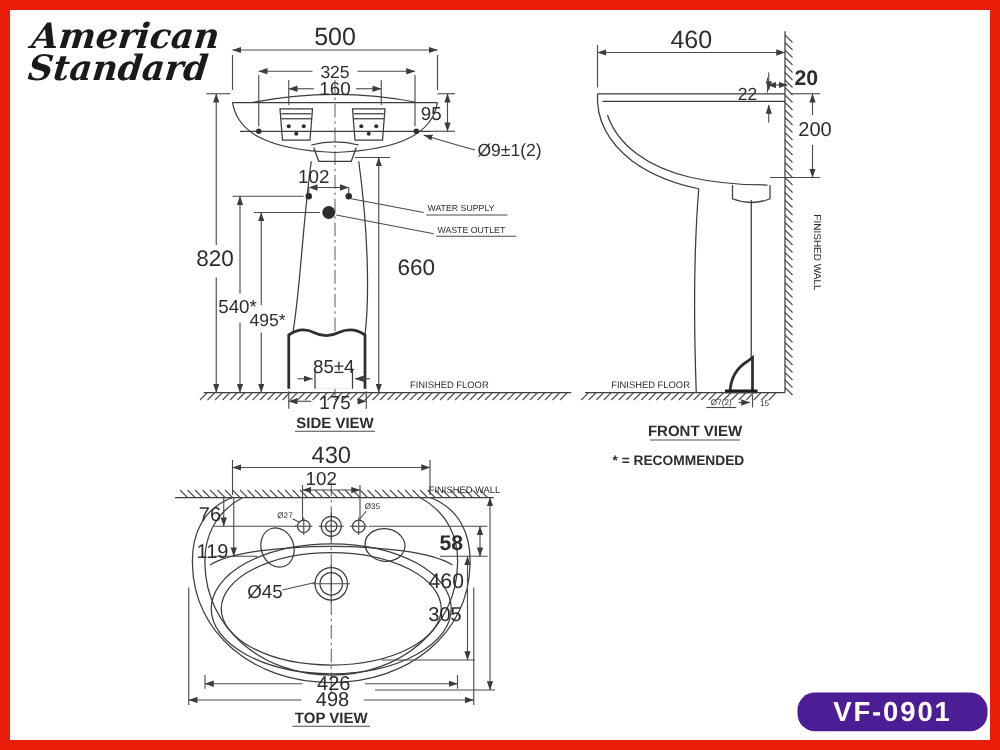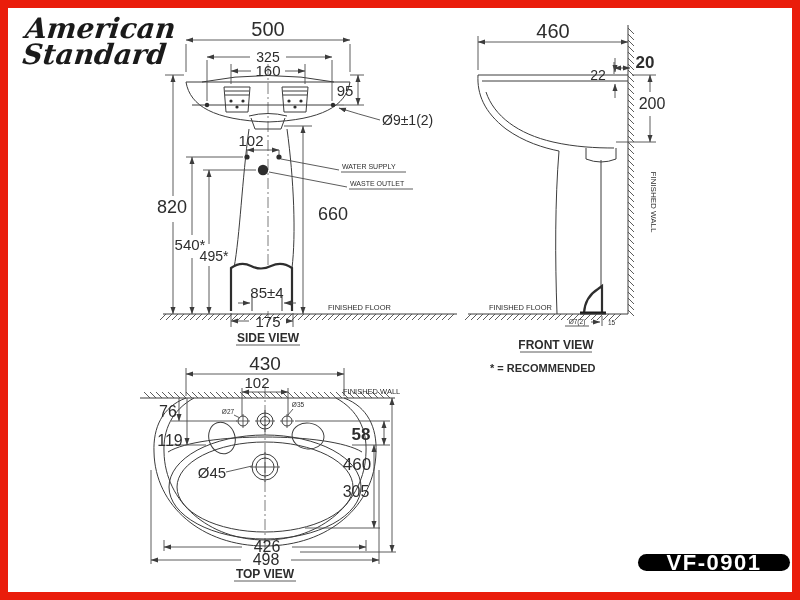--- a/index.html
+++ b/index.html
@@ -2,21 +2,21 @@
 <html><head>
 <meta charset="utf-8">
 <style>
   html,body{margin:0;padding:0;background:#fff;}
   .frame{position:relative;width:800px;height:600px;background:#ffffff;overflow:hidden;
          font-family:"Liberation Sans",sans-serif;}
   .red-border{position:absolute;inset:0;border:8px solid #ea1d0b;pointer-events:none;z-index:5;}
   .logo{position:absolute;left:24px;top:16px;color:#1a1a1a;z-index:2;
         font-family:"DejaVu Serif",serif;font-style:italic;font-weight:bold;
         font-size:28px;line-height:0.92;transform:skewX(-6deg);}
-  .badge{position:absolute;left:638px;top:554px;width:152px;height:17px;background:#000000;
+  .badge{position:absolute;left:638px;top:554px;width:152px;height:31px;background:#4c1d95;
          border-radius:14px;display:flex;align-items:center;justify-content:center;z-index:6;}
   .badge span{color:#ffffff;font-weight:bold;font-size:22px;letter-spacing:1.5px;
          font-family:"Liberation Sans",sans-serif;}
   svg.drawing{position:absolute;left:0;top:0;z-index:1;}
   .ln{stroke:#3c3c3c;stroke-width:1;fill:none;}
   .ln2{stroke:#2e2e2e;stroke-width:2.2;fill:#ffffff;}
   .dl{stroke:#4a4a4a;stroke-width:0.9;fill:none;}
   .cl{stroke:#5a5a5a;stroke-width:0.8;fill:none;stroke-dasharray:11 3 2 3;}
   .hl{stroke:#4a4a4a;stroke-width:0.9;}
   .dim{fill:#2d2d2d;}

